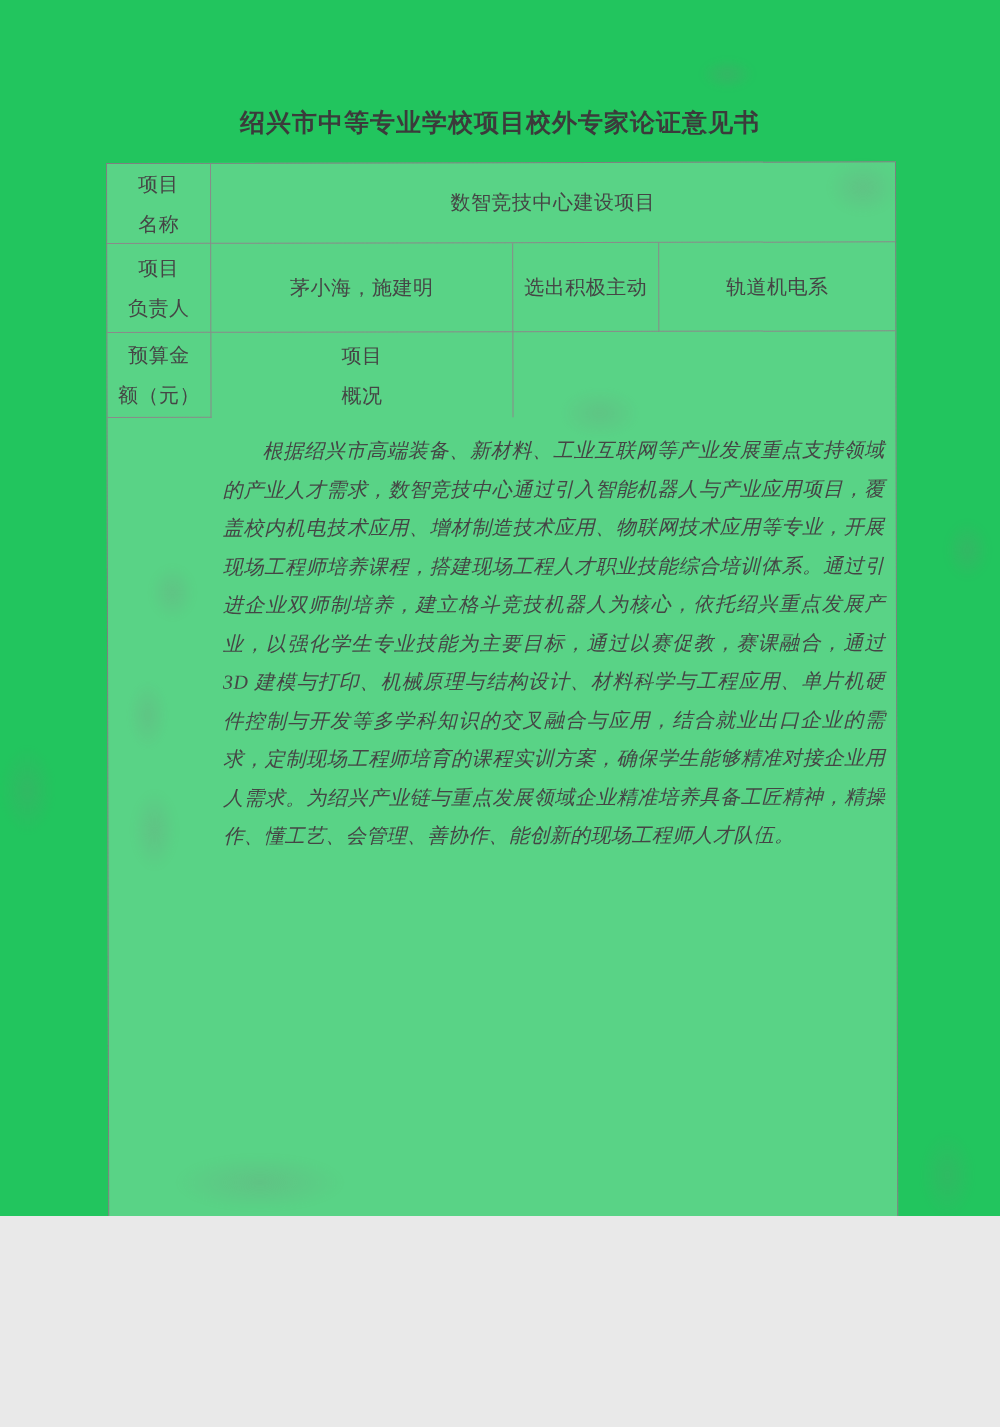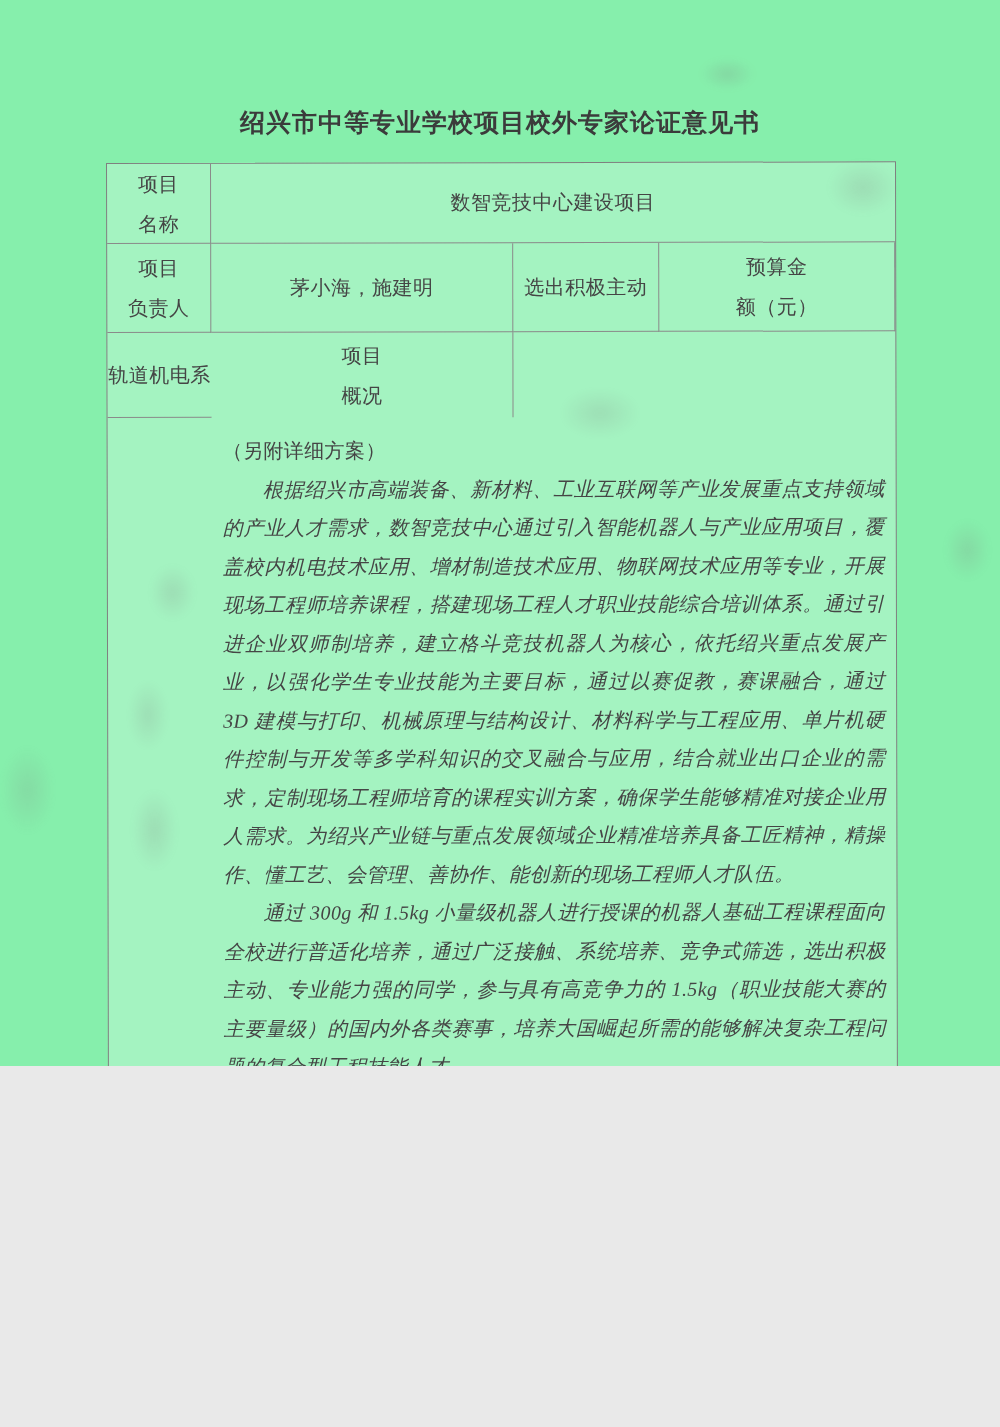--- a/index.html
+++ b/index.html
@@ -1,21 +1,21 @@
 <!DOCTYPE html>
 <html><head>
 <meta charset="utf-8">
 <style>
   html, body { margin: 0; padding: 0; background: #e9e9e9; }
   .page {
     position: relative;
     width: 1000px;
-    height: 1066px;
+    height: 1216px;
     margin: 0 auto;
-    background: #86efac;
+    background: #22c55e;
     overflow: hidden;
     font-family: "Liberation Serif", "DejaVu Serif", serif;
     color: #454545;
   }
   .doc-title {
     position: absolute;
     left: 0; right: 0;
     top: 106px;
     margin: 0;
     text-align: center;
@@ -93,31 +93,29 @@
   <div class="form-table">
 
     <div class="cell label2">项目
 名称</div>
     <div class="cell span3 no-r">数智竞技中心建设项目</div>
 
     <div class="cell label2">项目
 负责人</div>
     <div class="cell">茅小海，施建明</div>
     <div class="cell">选出积极主动</div>
+    <div class="cell no-r">轨道机电系</div>
+
     <div class="cell label2">预算金
 额（元）</div>
-
-    <div class="cell no-r">轨道机电系</div>
 
     <div class="cell label2 no-b">项目
 概况</div>
     <div class="cell span3 no-r no-b overview-content">
-      <p>（另附详细方案）</p>
       <p class="para">根据绍兴市高端装备、新材料、工业互联网等产业发展重点支持领域的产业人才需求，数智竞技中心通过引入智能机器人与产业应用项目，覆盖校内机电技术应用、增材制造技术应用、物联网技术应用等专业，开展现场工程师培养课程，搭建现场工程人才职业技能综合培训体系。通过引进企业双师制培养，建立格斗竞技机器人为核心，依托绍兴重点发展产业，以强化学生专业技能为主要目标，通过以赛促教，赛课融合，通过 3D 建模与打印、机械原理与结构设计、材料科学与工程应用、单片机硬件控制与开发等多学科知识的交叉融合与应用，结合就业出口企业的需求，定制现场工程师培育的课程实训方案，确保学生能够精准对接企业用人需求。为绍兴产业链与重点发展领域企业精准培养具备工匠精神，精操作、懂工艺、会管理、善协作、能创新的现场工程师人才队伍。</p>
-      <p class="para">通过 300g 和 1.5kg 小量级机器人进行授课的机器人基础工程课程面向全校进行普适化培养，通过广泛接触、系统培养、竞争式筛选，选出积极主动、专业能力强的同学，参与具有高竞争力的 1.5kg（职业技能大赛的主要量级）的国内外各类赛事，培养大国崛起所需的能够解决复杂工程问题的复合型工程技能人才。</p>
     </div>
   </div>
 
   <div class="smudge sm1"></div>
   <div class="smudge sm2"></div>
   <div class="smudge sm3"></div>
   <div class="smudge sm4"></div>
   <div class="smudge sm5"></div>
   <div class="smudge sm6"></div>
   <div class="smudge sm7"></div>

